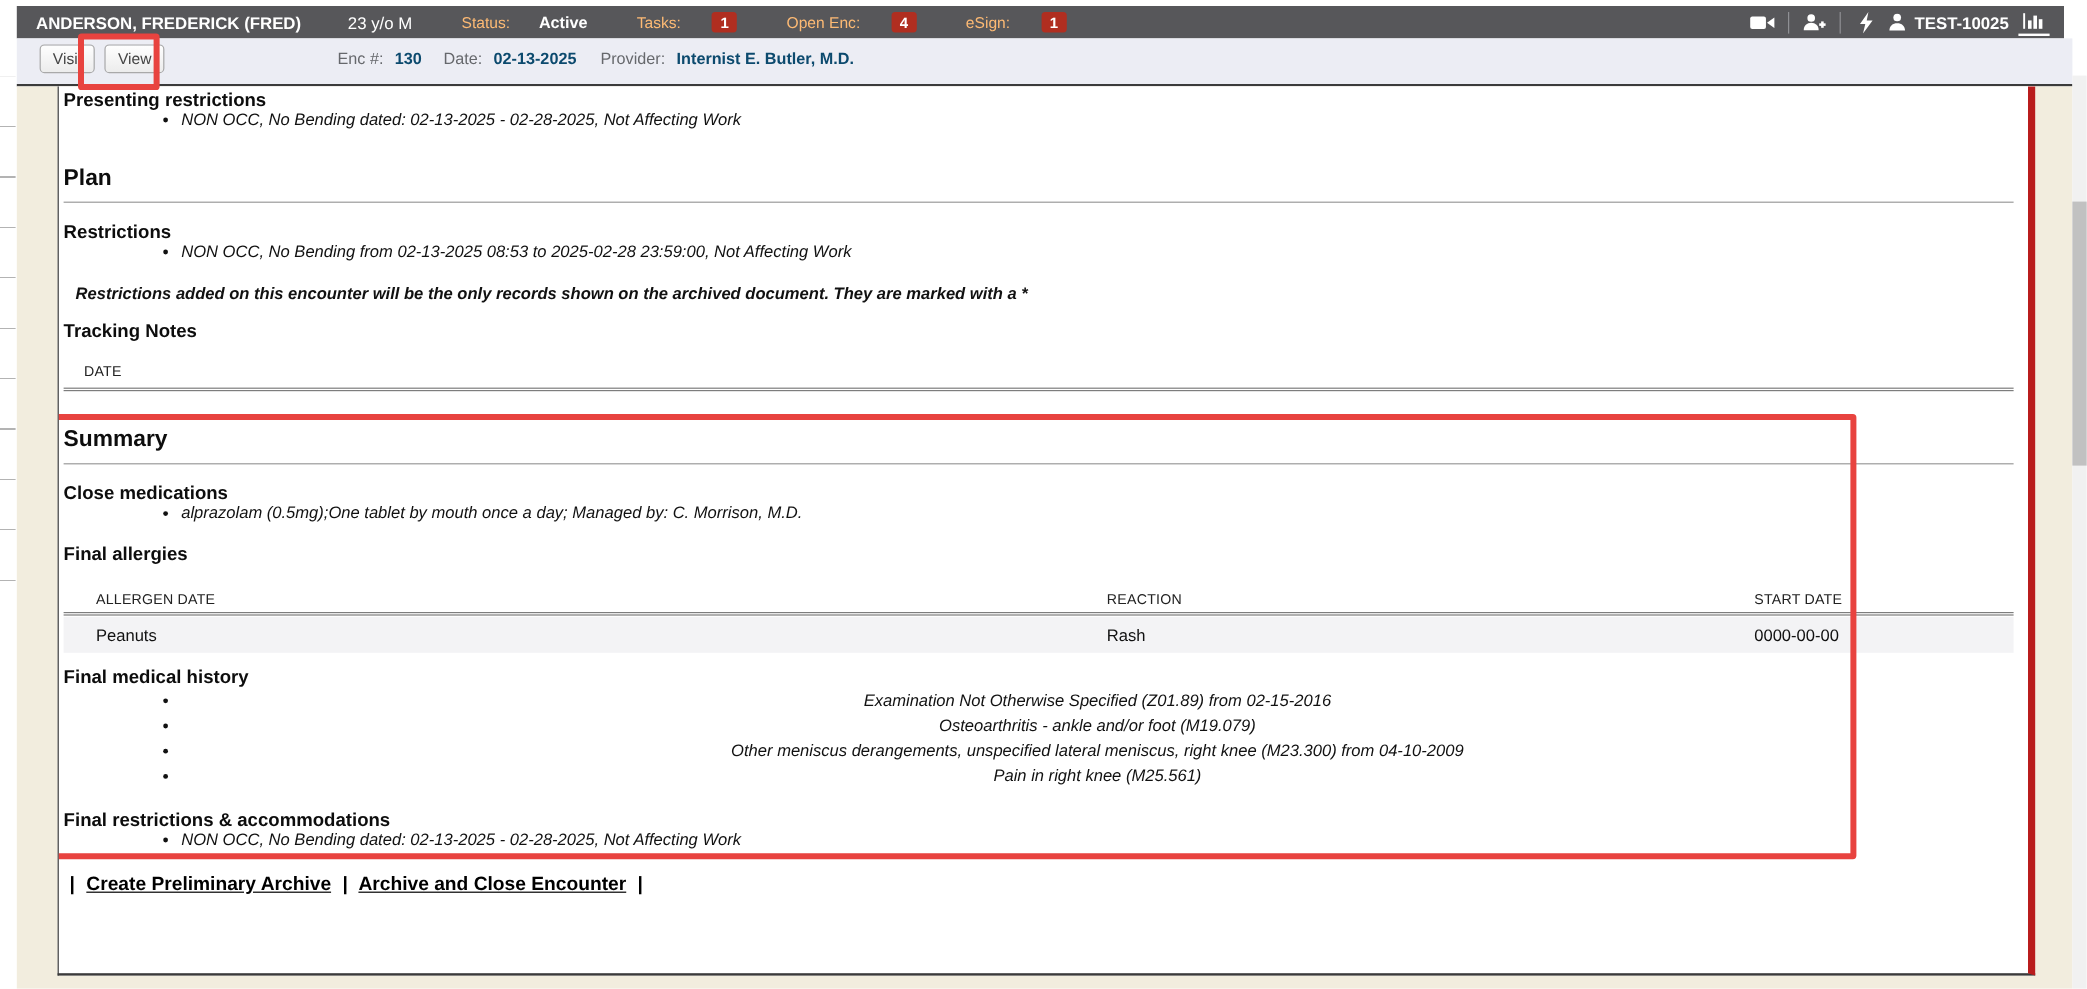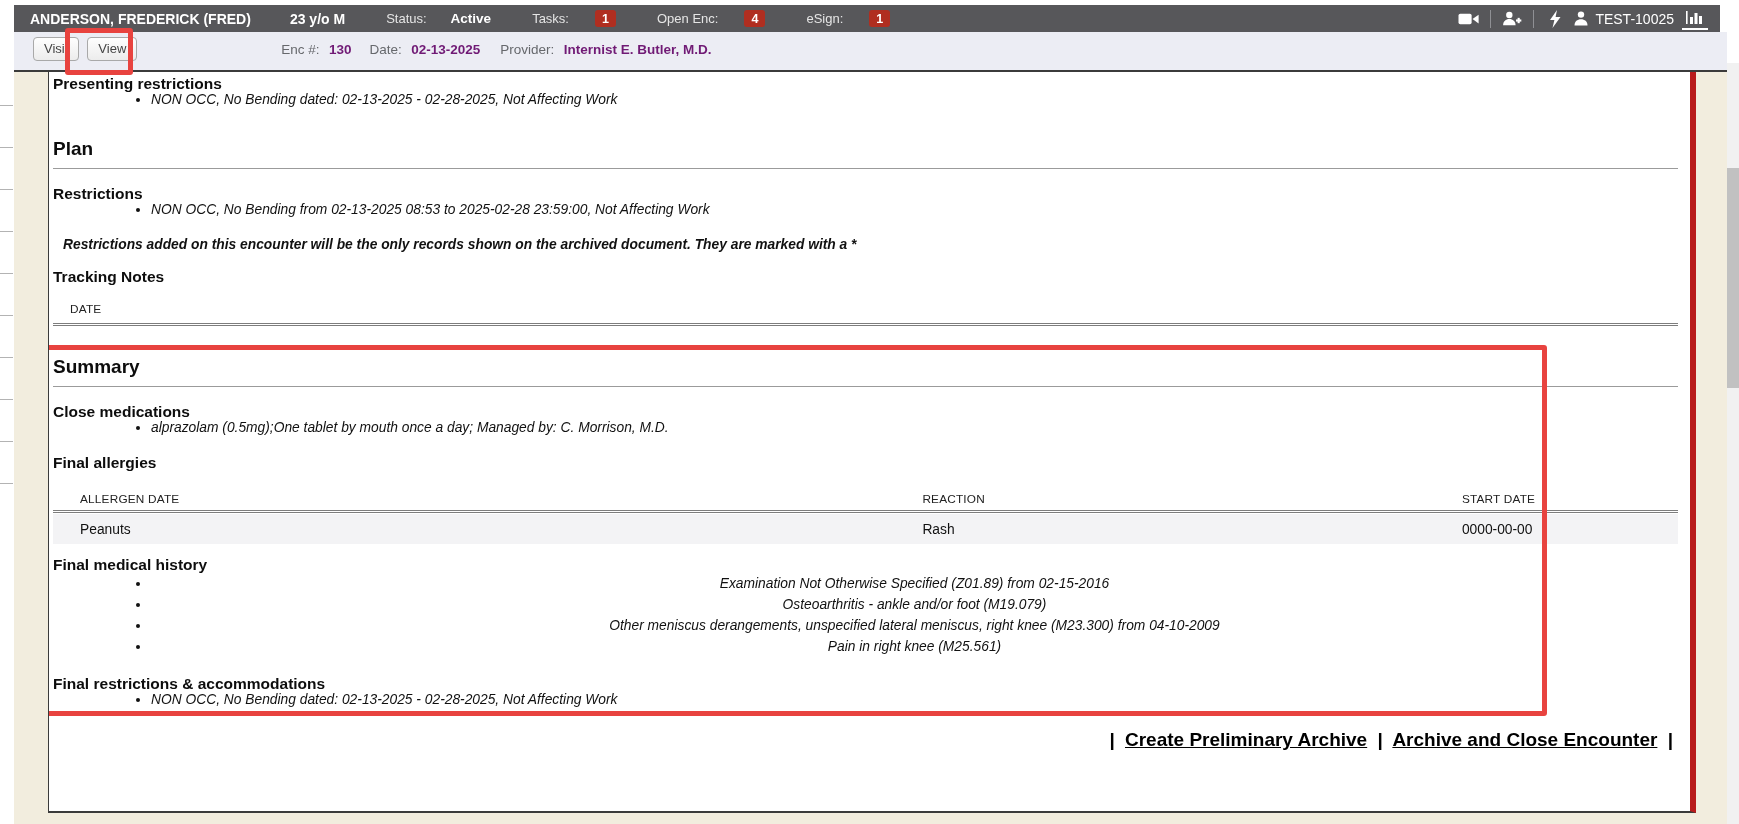--- a/index.html
+++ b/index.html
@@ -9,40 +9,40 @@
     -webkit-font-smoothing:antialiased;
   }
   
   .left-rail{position:absolute;left:0;top:0;width:14px;height:824px;background:#fff;}
   .rail-lines{position:absolute;left:0;top:64px;width:13px;height:447px;
     background:repeating-linear-gradient(to bottom,transparent 0,transparent 41px,#b3b3b3 41px,#b3b3b3 42px);}
   
   .top-bar{position:absolute;left:14px;top:5px;width:1706px;height:27px;background:#57575a;
     display:flex;align-items:center;padding:0 10px;box-sizing:border-box;color:#fff;white-space:nowrap;gap:19px;}
   .tb-name{font-weight:bold;font-size:14px;margin-left:6px;}
-  .tb-age{font-weight:bold;font-size:14px;margin-left:20px;}
-  .tb-lbl{color:#e5e5e5;font-size:13px;margin-left:22px;}
+  .tb-age{font-weight:normal;font-size:14px;margin-left:20px;}
+  .tb-lbl{color:#fdba74;font-size:13px;margin-left:22px;}
   .tb-val{color:#fff;font-weight:bold;font-size:13.5px;margin-left:5px;}
   .badge{display:inline-flex;align-items:center;justify-content:center;margin-left:7px;
     min-width:17px;height:17px;border-radius:3px;background:#b02e20;color:#fff;
     font-size:12.5px;font-weight:bold;padding:0 2px;}
   .tb-right{margin-left:auto;display:flex;align-items:center;}
   .tb-icon{display:inline-flex;align-items:center;justify-content:center;width:26px;height:20px;}
   .tb-icon svg{fill:#fff;}
   .vdiv{width:1px;height:18px;background:#8f9094;margin:0 8px;}
-  .tb-practice{font-size:14px;color:#fff;margin:0 8px 0 1px;}
+  .tb-practice{font-size:14px;color:#fff;margin:0 8px 0 1px;font-weight:bold;}
   .chart-ic{border-bottom:2px solid #fff;padding-bottom:1px;margin-right:2px;}
   
   .toolbar{position:absolute;left:14px;top:32px;width:1713px;height:38px;background:#ecedf4;
     display:flex;align-items:center;box-sizing:border-box;padding:0 0 4px 19px;white-space:nowrap;}
   .btn{border:1px solid #a9a9a9;border-radius:4px;background:linear-gradient(#fefefe,#ececec);
     font-size:13px;color:#444;padding:3px 10px;line-height:16px;}
   .btn + .btn{margin-left:8px;}
   .tl-lbl{color:#66686c;font-size:13.5px;}
-  .tl-val{color:#701a75;font-weight:bold;font-size:13.5px;margin-left:5px;}
+  .tl-val{color:#0c4a6e;font-weight:bold;font-size:13.5px;margin-left:5px;}
   .g-enc{margin-left:144px;}
   .g-date{margin-left:18px;}
   .g-prov{margin-left:20px;}
   
   .top-line{position:absolute;left:14px;top:70px;width:1713px;height:2px;background:#3b3b3b;}
   .doc-area{position:absolute;left:14px;top:72px;width:1713px;height:752px;background:#f2edde;}
   .page{position:absolute;left:34px;top:0;width:1648px;height:741px;background:#fff;
     border-left:1px solid #3b3b3b;border-right:6px solid #b91c1c;border-bottom:2px solid #3b3b3b;
     box-sizing:border-box;padding:0 12px 0 4px;overflow:hidden;}
   
@@ -80,21 +80,21 @@
   .m-medheads{margin-top:17px;}
   .m-medbul{margin-top:9px;}
   .m-allerg{margin-top:20px;}
   .m-allerghead{margin-top:21px;}
   .alg-dbl{margin-top:4px;}
   .m-history{margin-top:13px;}
   .m-histbul{margin-top:9px;text-align:center;}
   .m-finrestr{margin-top:19px;}
   .m-finbul{margin-top:12px;}
   
-  .footer{margin-top:22px;text-align:right;font-size:19px;color:#000;font-weight:600;}
+  .footer{margin-top:22px;text-align:left;font-size:16px;color:#000;font-weight:600;}
   .footer a{color:#000;text-decoration:underline;cursor:pointer;}
   .footer .sep{margin:0 5px;font-weight:600;}
   
   .view-box{position:absolute;left:65px;top:28px;width:68px;height:47px;box-sizing:border-box;
     border:5px solid #e8433f;border-radius:3px;pointer-events:none;}
 </style>
 </head>
 <body>
 
 <div class="left-rail">

